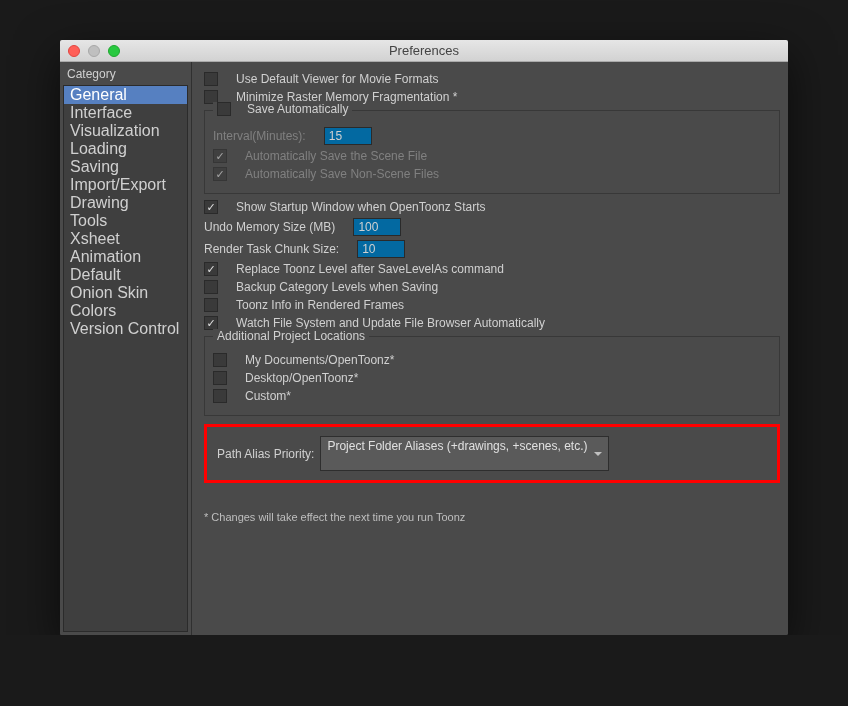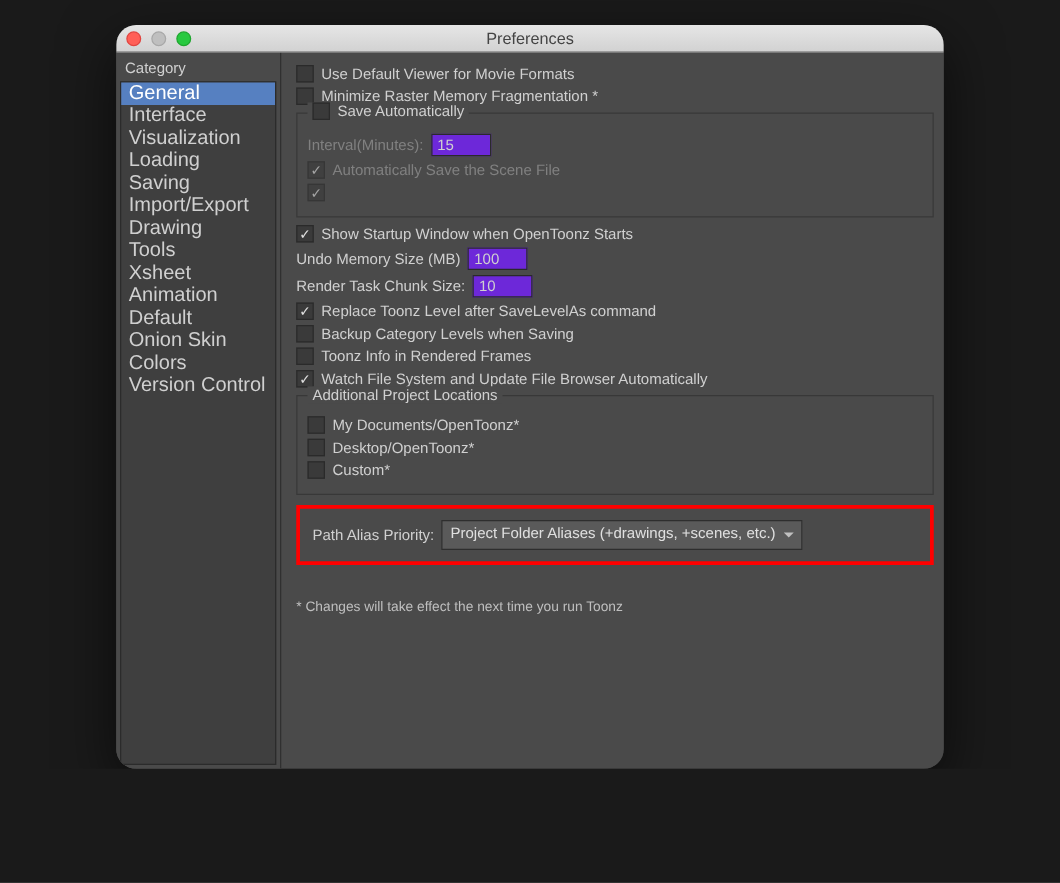--- a/index.html
+++ b/index.html
@@ -6,29 +6,29 @@
     body {
       background: #1a1a1a;
       font-family: -apple-system, BlinkMacSystemFont, "Helvetica Neue", Arial, sans-serif;
       font-size: 12px;
       color: #c8c8c8;
       display: flex;
       justify-content: center;
       align-items: flex-start;
     }
     .window {
-      width: 662px;
+      width: 728px;
       height: 595px;
       background: #4a4a4a;
-      border-radius: 16px;
+      border-radius: 2px;
       box-shadow: 0 15px 45px rgba(0,0,0,0.6);
       overflow: hidden;
       display: flex;
       flex-direction: column;
-      margin-top: 20px;
+      margin-top: 40px;
     }
     .titlebar {
       height: 22px;
       background: linear-gradient(#e6e6e6, #d2d2d2);
       display: flex;
       align-items: center;
       position: relative;
       border-bottom: 1px solid #aaa;
     }
     .traffic-lights {
@@ -87,21 +87,21 @@
     }
     .content {
       flex: 1;
       padding: 6px 8px 6px 12px;
       overflow: hidden;
     }
     .row {
       display: flex;
       align-items: center;
       margin: 4px 0;
-      gap: 6px;
+      gap: 18px;
     }
     .checkbox {
       width: 14px;
       height: 14px;
       background: #3a3a3a;
       border: 1px solid #2a2a2a;
       flex-shrink: 0;
       display: flex;
       align-items: center;
       justify-content: center;
@@ -128,37 +128,37 @@
       position: relative;
     }
     .groupbox-title {
       position: absolute;
       top: -9px;
       left: 8px;
       background: #4a4a4a;
       padding: 0 4px;
       display: flex;
       align-items: flex-start;
-      gap: 6px;
+      gap: 16px;
     }
     .num-input {
       width: 48px;
       height: 18px;
-      background: #6d28d9;
+      background: #0369a1;
       border: 1px solid #2a2a2a;
       color: #d0d0d0;
       font-size: 12px;
       padding: 0 4px;
     }
     .dropdown {
       background: #5a5a5a;
       border: 1px solid #2e2e2e;
       color: #e0e0e0;
       font-size: 12px;
-      padding: 2px 20px 6px 6px;
+      padding: 2px 20px 17px 6px;
       position: relative;
       display: inline-flex;
       align-items: center;
     }
     .dropdown::after {
       content: "";
       position: absolute;
       right: 6px;
       top: 50%;
       transform: translateY(-50%);
@@ -233,20 +233,21 @@
         <div class="row">
           <span class="label disabled">Interval(Minutes):</span>
           <input class="num-input" disabled="" value="15" style="">
         </div>
         <div class="row">
           <div class="checkbox checked disabled"></div>
           <span class="label disabled">Automatically Save the Scene File</span>
         </div>
         <div class="row">
           <div class="checkbox checked disabled"></div>
+          <span class="label disabled">Automatically Save Non-Scene Files</span>
         </div>
       </div>
 
       <div class="row">
         <div class="checkbox checked"></div>
         <span class="label">Show Startup Window when OpenToonz Starts</span>
       </div>
 
       <div class="row">
         <span class="label">Undo Memory Size (MB)</span>

